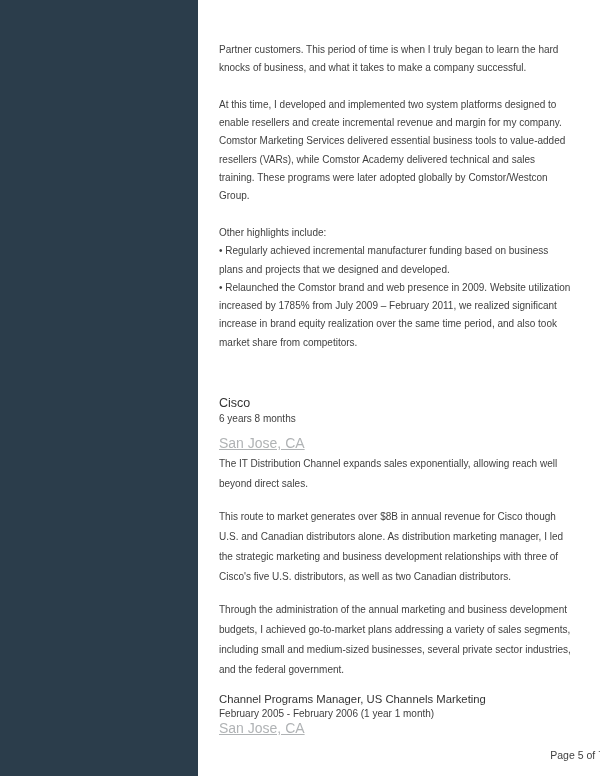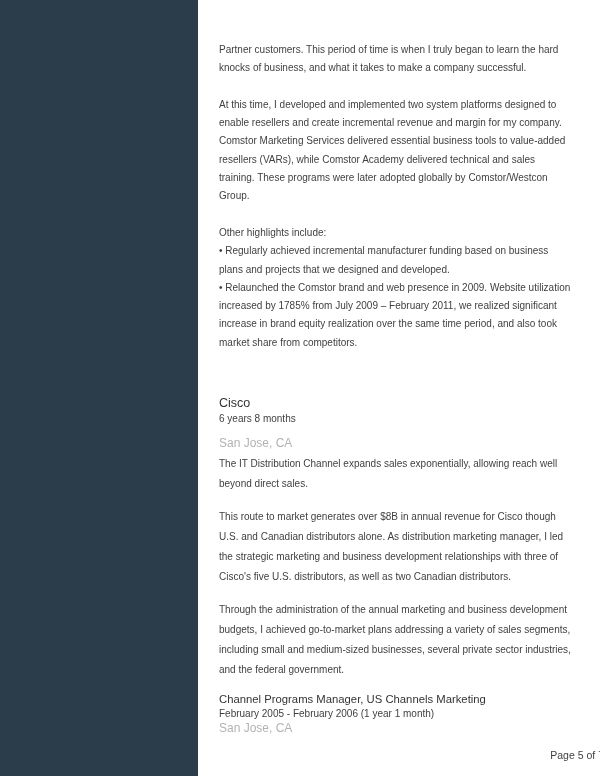--- a/index.html
+++ b/index.html
@@ -52,23 +52,24 @@
     font-weight: normal;
     line-height: 16px;
     color: #333333;
   }
   .role-dates {
     font-size: 10px;
     line-height: 14px;
     color: #3f3f3f;
   }
   .role-location {
-    font-size: 12px;
+    font-size: 14px;
     line-height: 14px;
     color: #b0b3b5;
+    text-decoration: underline;
   }
   .role-para {
     font-size: 10px;
     line-height: 20px;
     color: #3f3f3f;
     white-space: pre-line;
     margin: 0 0 13px 0;
   }
   .role-para.first { margin-top: 4px; }
   .role-para.last { margin-bottom: 0; }

